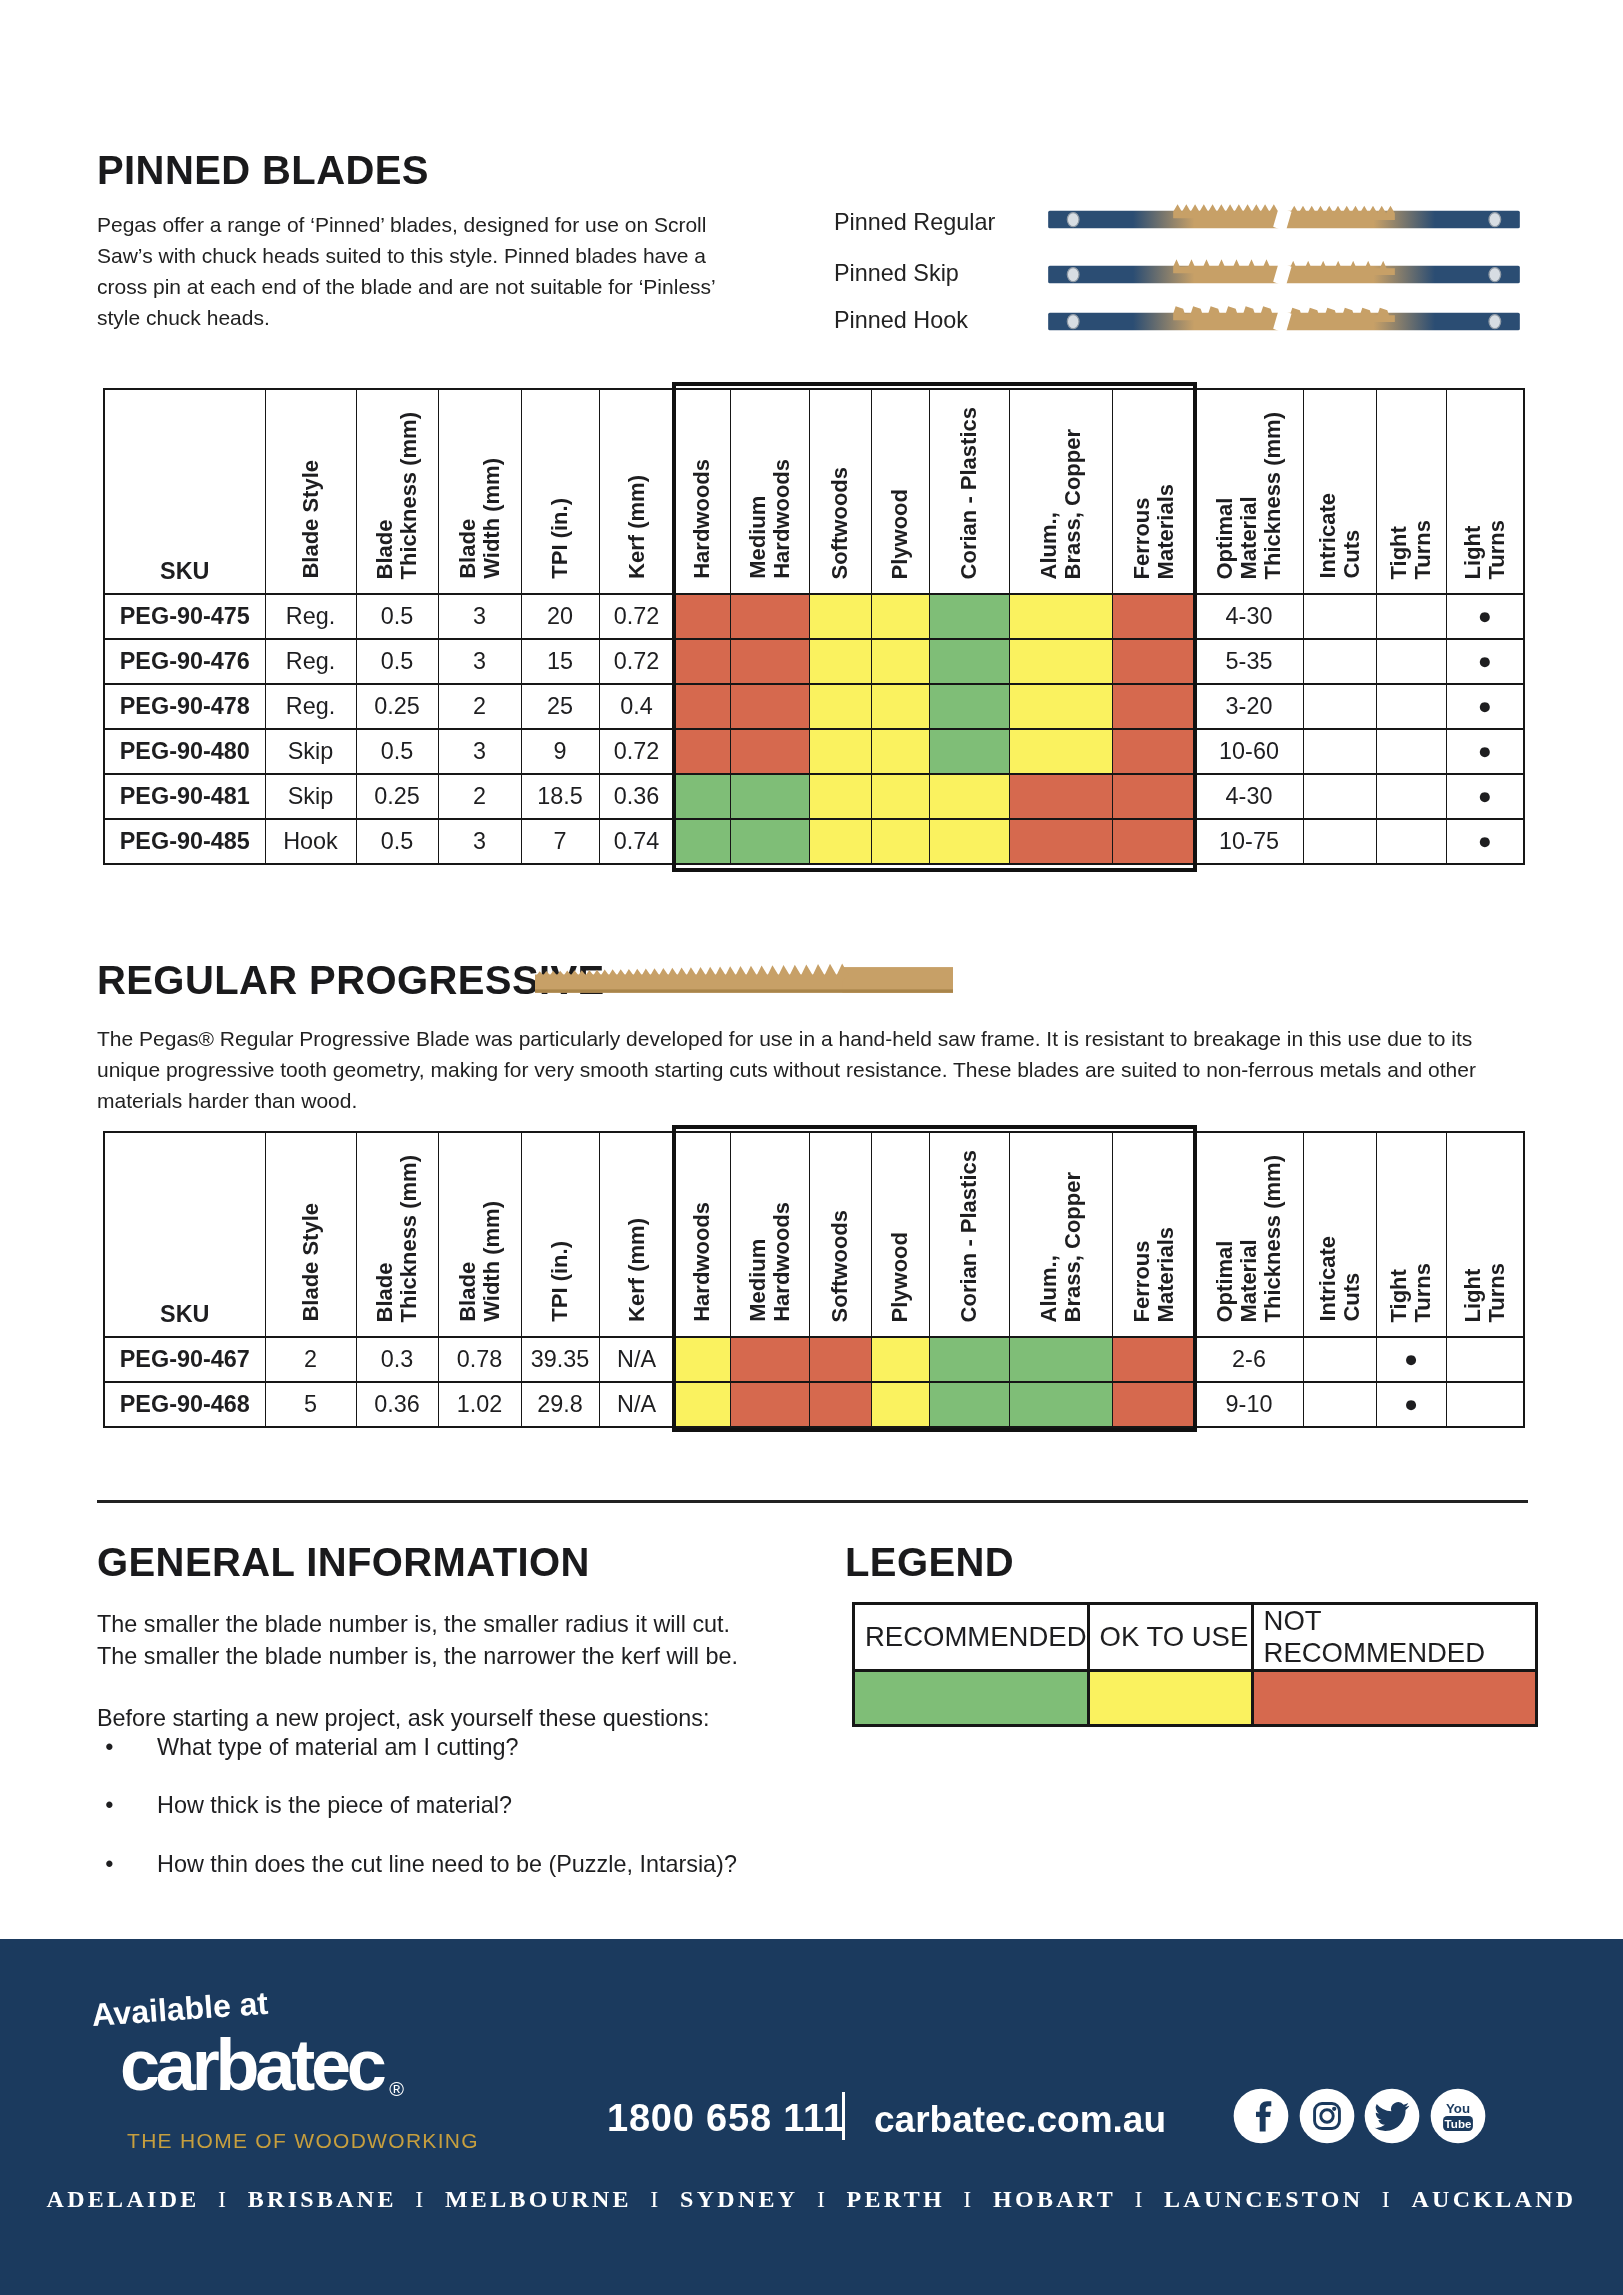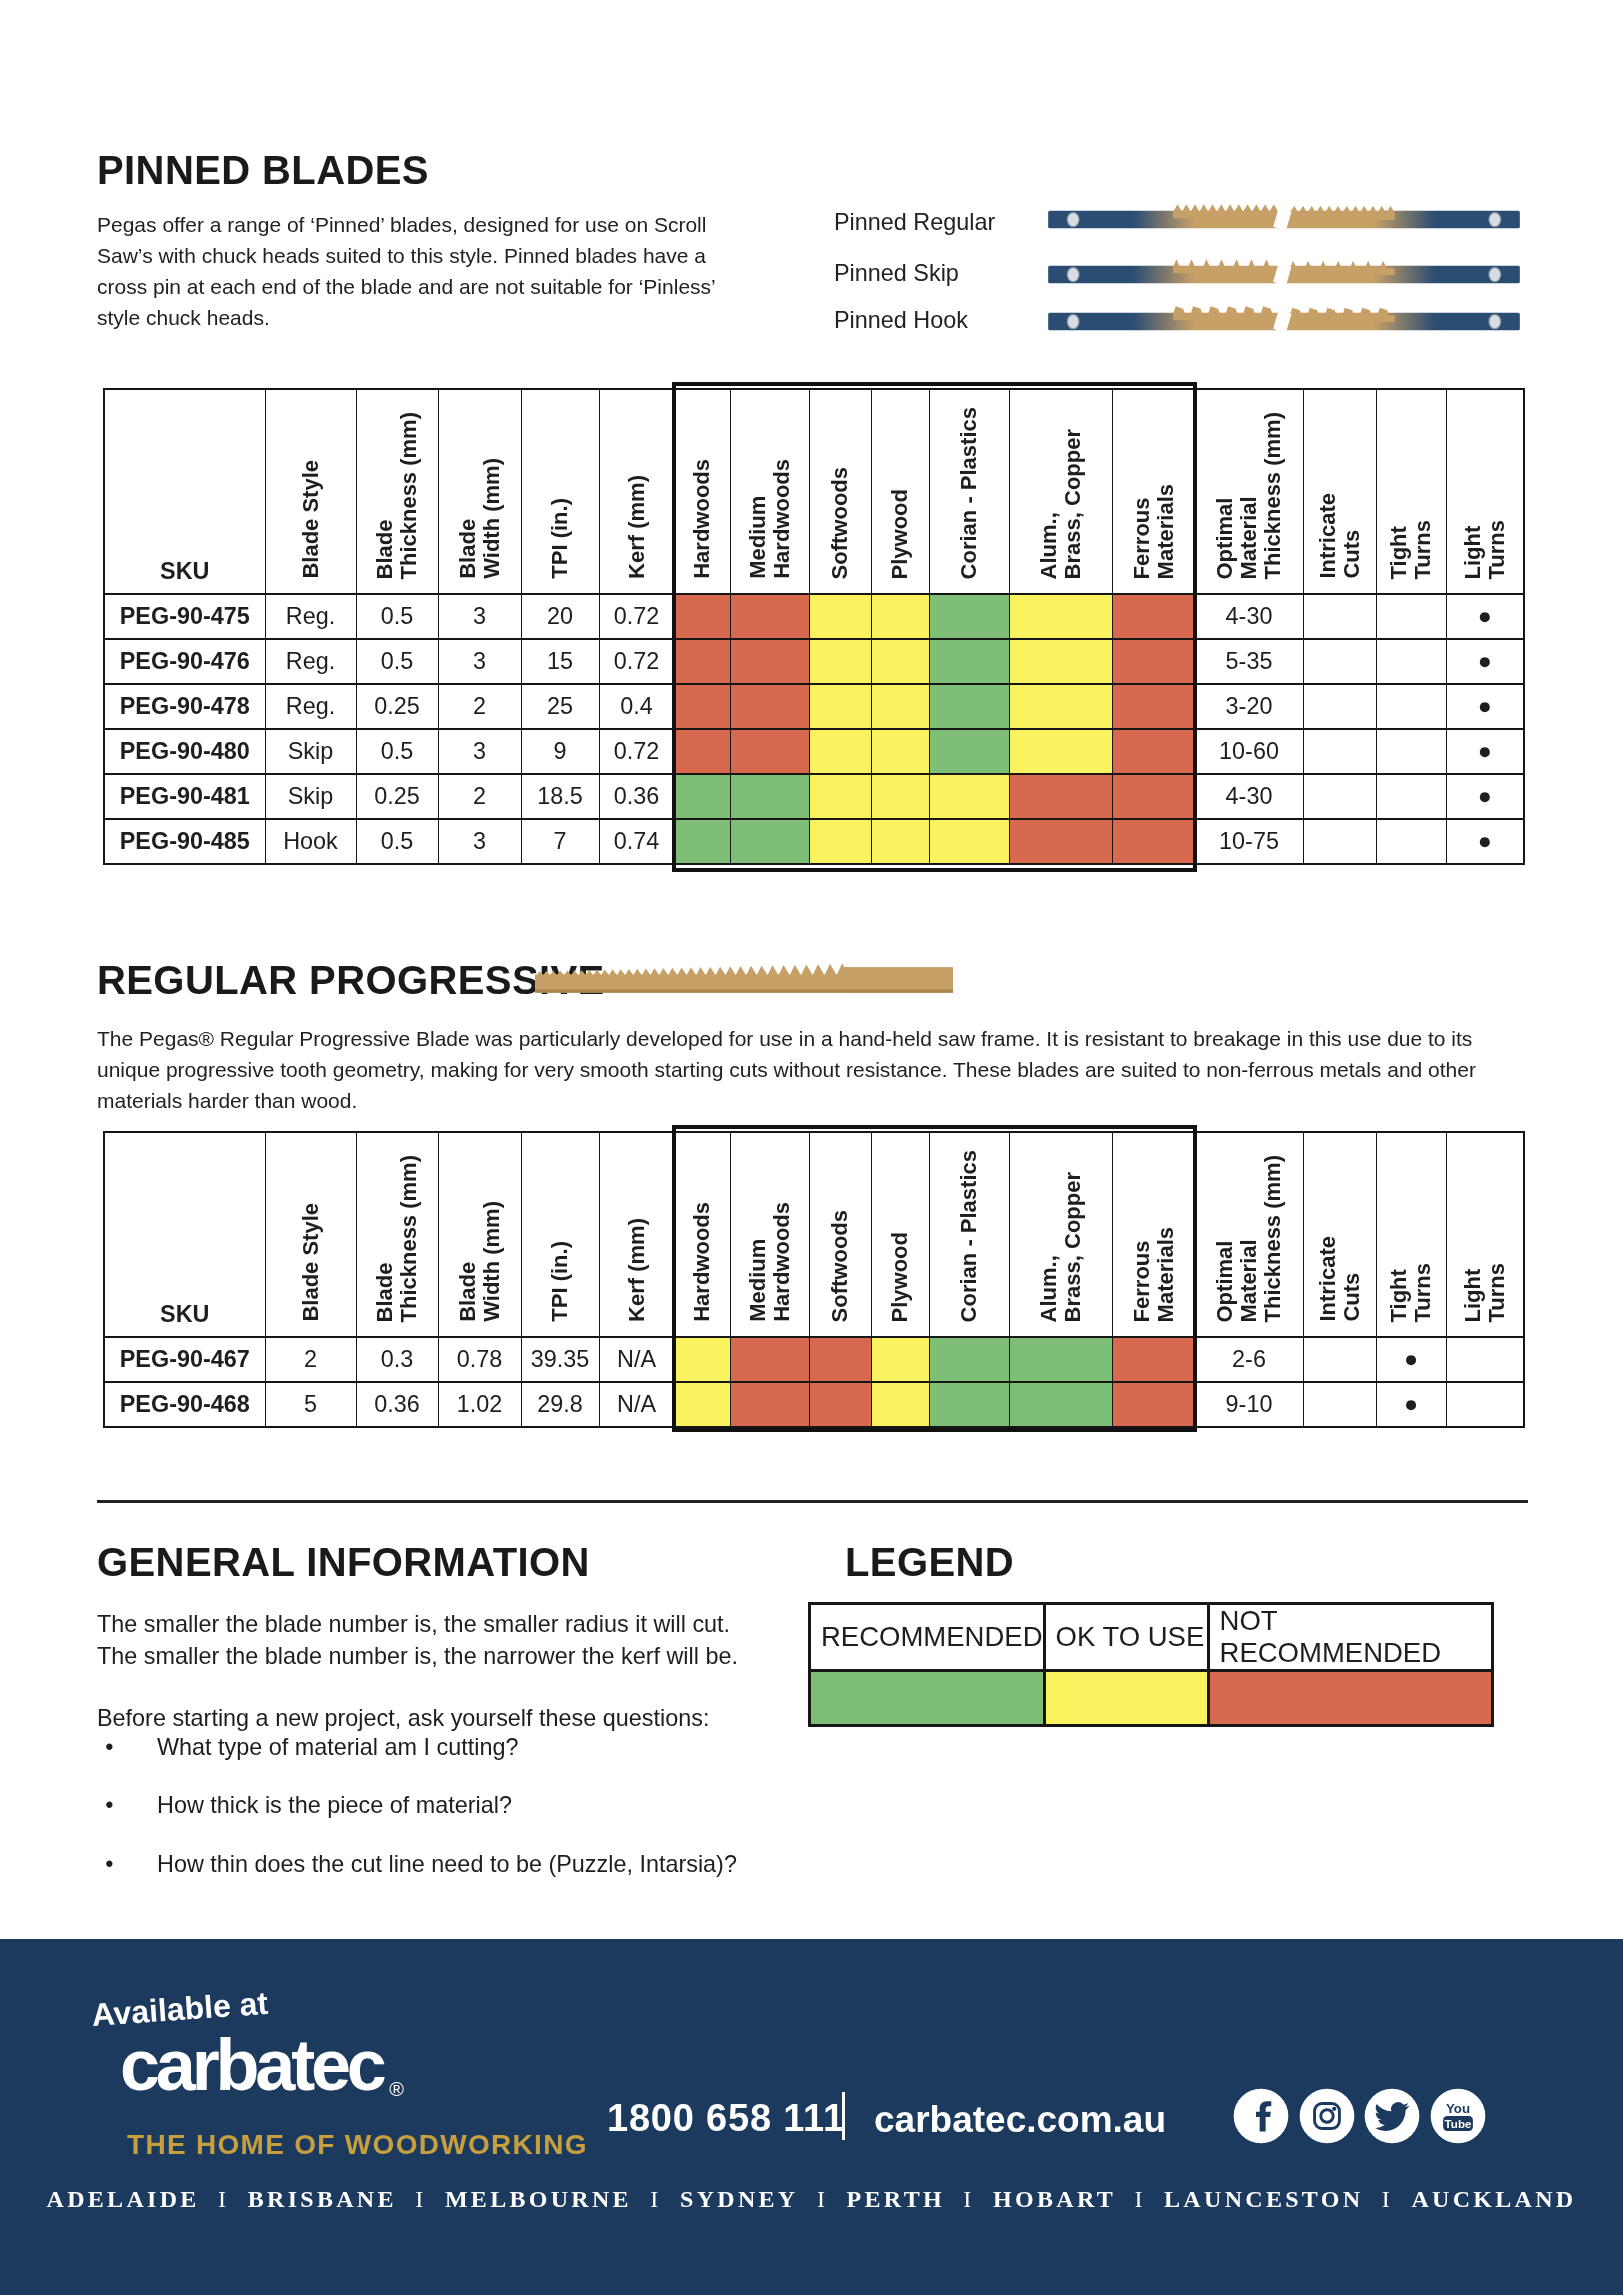--- a/index.html
+++ b/index.html
@@ -46,22 +46,22 @@
   .legend-table tr.legend-colors td{height:52px;}
 
   
   .footer{position:absolute;left:0;top:1939px;width:1623px;height:356px;
           background:var(--footer-navy);color:#fff;}
   .available-at{position:absolute;left:93px;top:58px;font-size:32px;font-weight:bold;
                 transform:rotate(-4deg);transform-origin:left bottom;}
   .brand-row{position:absolute;left:120px;top:90px;white-space:nowrap;}
   .brand{font-size:72px;font-weight:bold;letter-spacing:-4.2px;line-height:1;margin-top:22px;}
   .regmark{font-size:20px;vertical-align:bottom;margin-left:6.7px;}
-  .tagline{position:absolute;left:127px;top:190px;font-size:28px;letter-spacing:1.3px;
-           color:var(--brand-gold);font-weight:700;}
+  .tagline{position:absolute;left:127px;top:190px;font-size:21px;letter-spacing:1.3px;
+           color:var(--brand-gold);font-weight:400;}
   .phone{position:absolute;left:607px;top:158px;font-size:38px;font-weight:bold;letter-spacing:0.8px;}
   .vbar{position:absolute;left:842px;top:153px;width:2.5px;height:48px;background:#fff;}
   .website{position:absolute;left:874px;top:160px;font-size:37px;font-weight:bold;}
   .social{position:absolute;left:1232px;top:148px;display:flex;gap:7.5px;}
   .cities{position:absolute;left:0;top:247px;width:100%;text-align:center;font-size:24px;
           font-weight:bold;letter-spacing:3.3px;white-space:nowrap;font-family:Liberation Serif, serif;}
   .city-sep{margin:0 18.4px;font-weight:400;}
 </style>
 </head>
 <body>
@@ -405,21 +405,21 @@
   <div class="abs q-item" style="left:97px;top:1762px;">
     <span class="bullet">•</span>
     <span>How thick is the piece of material?</span>
   </div>
   <div class="abs q-item" style="left:97px;top:1792px;">
     <span class="bullet">•</span>
     <span>How thin does the cut line need to be (Puzzle, Intarsia)?</span>
   </div>
 
   <div class="abs h" style="left:845px;top:1540px;">LEGEND</div>
-  <table class="legend-table" style="left:808px;top:1602px;">
+  <table class="legend-table" style="left:852px;top:1602px;">
     <colgroup>
         <col style="width:229px">
         <col style="width:164px">
         <col style="width:284px">
       </colgroup>
     <tbody>
         <tr>
       <td>RECOMMENDED</td>
       <td>OK TO USE</td>
       <td>NOT RECOMMENDED</td>

